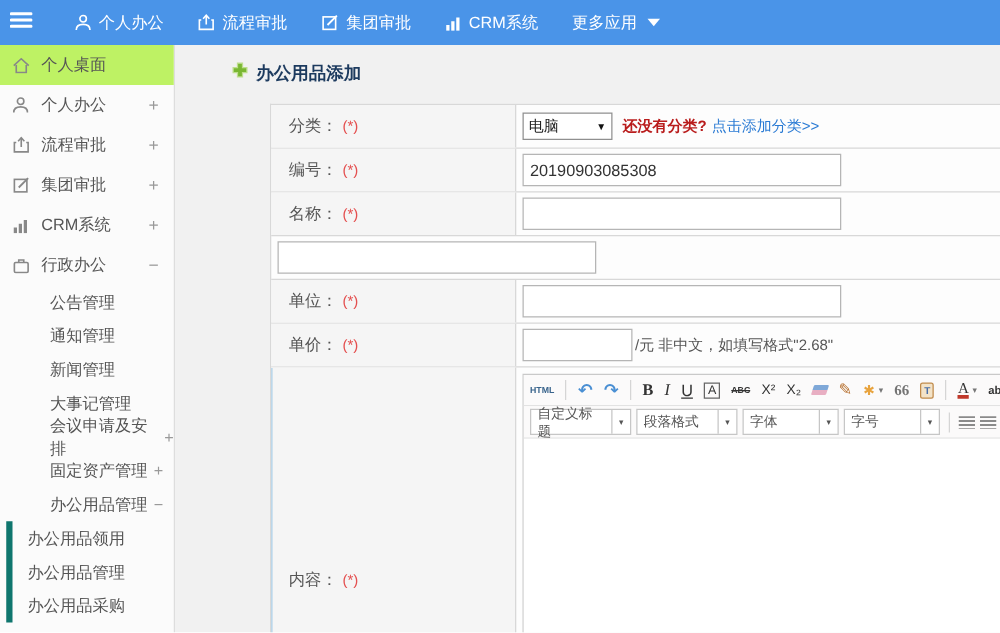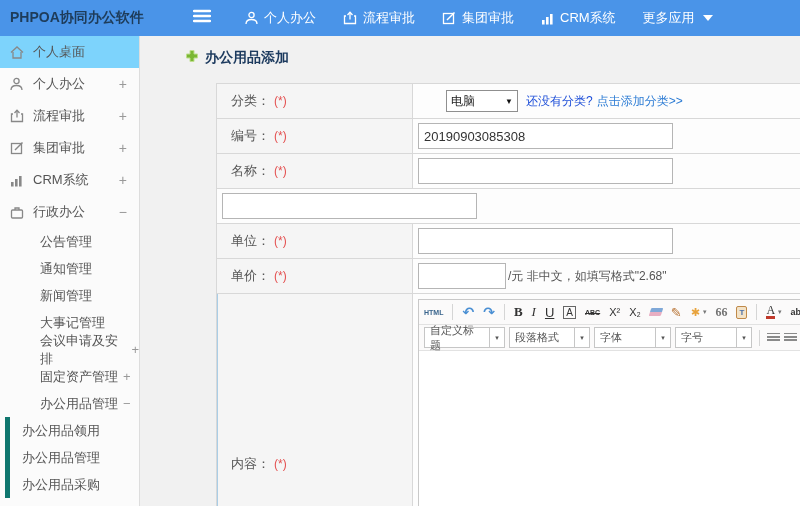--- a/index.html
+++ b/index.html
@@ -16,21 +16,21 @@
   .topnav-item { display:flex; align-items:center; gap:6px; color:#fff; font-size:13px; cursor:pointer; white-space:nowrap; }
   .topnav-item svg { display:block; }
   .caret-down { width:0; height:0; border-left:5px solid transparent; border-right:5px solid transparent;
                 border-top:6px solid #fff; margin-left:2px; }
 
   
   .sidebar { position:absolute; top:36px; left:0; width:140px; bottom:0;
              background:#fbfbfb; border-right:1px solid #ddd; }
   .snav1 { height:32px; display:flex; align-items:center; padding:0 12px 0 10px;
            font-size:13px; color:#555; cursor:pointer; }
-  .snav1.active { background:#7dd3fc; }
+  .snav1.active { background:#bef264; }
   .snav1 .sico { width:15px; margin-right:8px; display:flex; }
   .snav1 .exp { margin-left:auto; color:#999; font-size:14px; }
   .snav2 { height:27px; display:flex; align-items:center; padding-left:40px;
            font-size:13px; color:#555; cursor:pointer; }
   .snav2 .exp { color:#999; margin-left:5px; font-size:13px; }
   .snav3wrap { margin-left:5px; border-left:5px solid #0f766e; }
   .snav3 { height:27px; display:flex; align-items:center; padding-left:12px;
            font-size:13px; color:#555; cursor:pointer; }
 
   
@@ -49,23 +49,23 @@
   .frow .val { flex:1; display:flex; align-items:center; padding-left:5px; font-size:12px; color:#333; }
   .frow.content-row { height:340px; }
   .frow.content-row .lab { box-shadow:inset 1px 0 0 #a9cde6; }
   .frow.content-row .val { align-items:flex-start; padding:5px 0 0 5px; }
 
   input.txt { width:255px; height:24px; border:1px solid #b5b5b5; padding:12px 5px;
               font-size:13px; color:#333; font-family:inherit; background:#fff; }
   input.txt.small { width:88px; }
   .fake-select { width:72px; height:22px; border:1px solid #8f8f8f; background:#fff;
                  display:flex; align-items:center; font-size:12px; color:#222;
-                 padding:0 4px; cursor:pointer;margin-left:28px; }
+                 padding:0 4px; cursor:pointer; }
   .fake-select .sel-arrow { margin-left:auto; font-size:8px; color:#111; }
-  .hint-plain { color:#1d4ed8; font-size:12px; margin-left:8px; }
+  .hint-plain { color:#b91c1c; font-size:12px; margin-left:8px;font-weight:bold; }
   .hint-link { color:#2b7bd4; font-size:12px; margin-left:4px; cursor:pointer; text-decoration:none; }
   .suffix { color:#555; font-size:12px; margin-left:2px; }
 
   
   .editor { width:455px; border:1px solid #c9c9c9; background:#fff; }
   .tbar { display:flex; align-items:center; background:#fbfafa; border-bottom:1px solid #e2e2e2;
           padding:0 5px; }
   .tbar1 { height:25px; gap:9px; }
   .tbar2 { height:26px; gap:4px; }
   .tsep { width:1px; height:16px; background:#d5d5d5; flex-shrink:0; }
@@ -101,21 +101,20 @@
   .dd.w1 .dt { width:64px; }
   .dd.w2 .dt { width:60px; }
   .align-ic { width:13px; height:10px; flex-shrink:0; cursor:pointer;
               background:repeating-linear-gradient(to bottom,#8a8a8a 0 1.5px,transparent 1.5px 3.2px); }
   .edit-area { height:290px; background:#fff; cursor:text; }
 </style>
 </head>
 <body>
 
 <div class="header">
-  <div class="logo">PHPOA协同办公软件</div>
   <div class="hamburger">
     <svg width="18" height="14" viewBox="0 0 18 14">
         <g stroke="#fff" stroke-width="2.4" stroke-linecap="round">
           <line x1="1" y1="2" x2="17" y2="2"></line>
           <line x1="1" y1="7" x2="17" y2="7"></line>
           <line x1="1" y1="12" x2="17" y2="12"></line>
         </g>
       </svg>
   </div>
   <div class="topnav">

